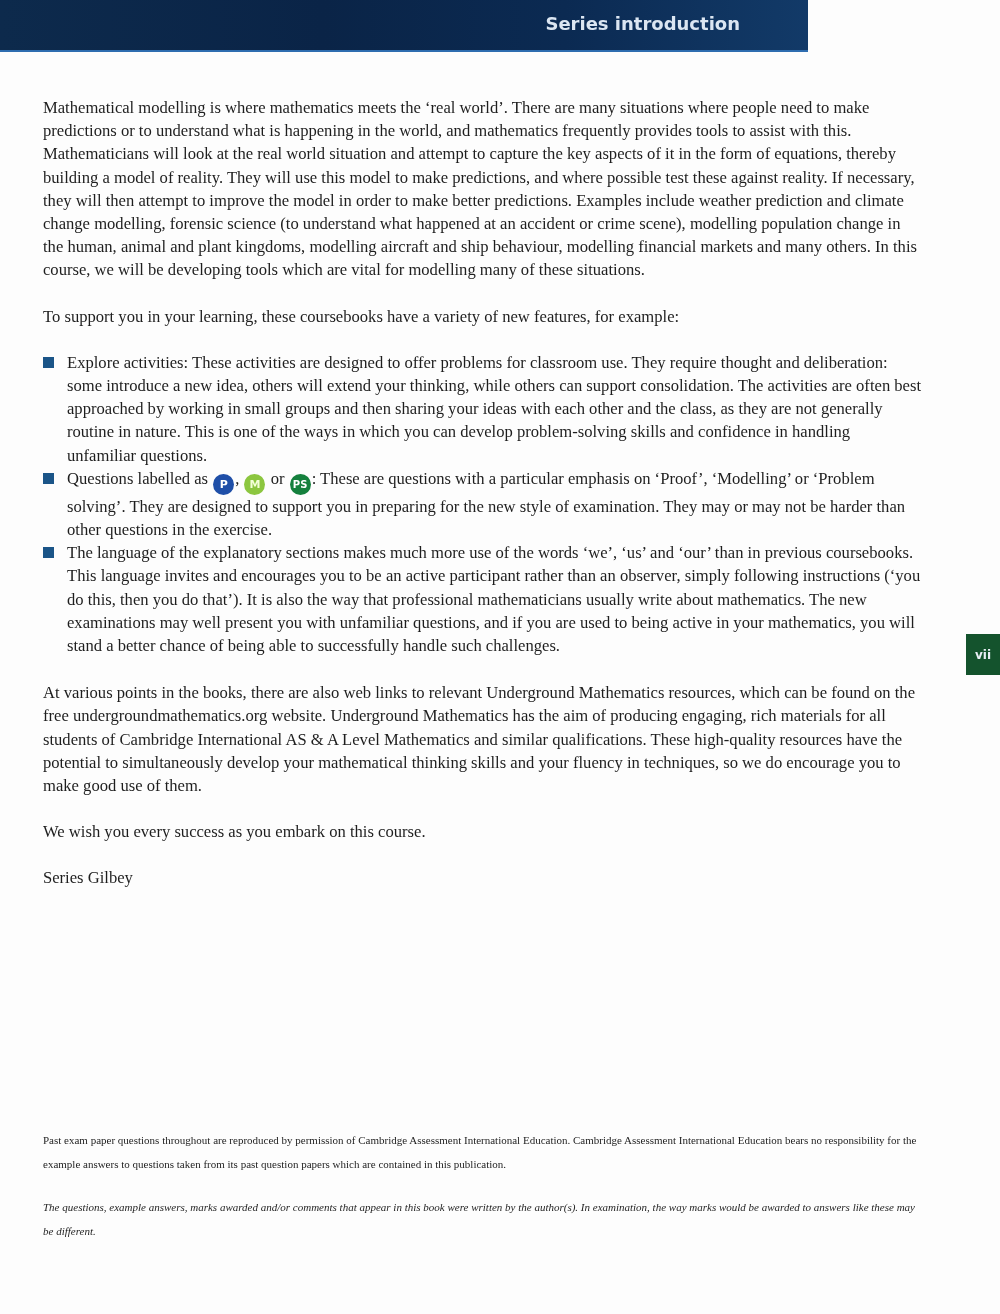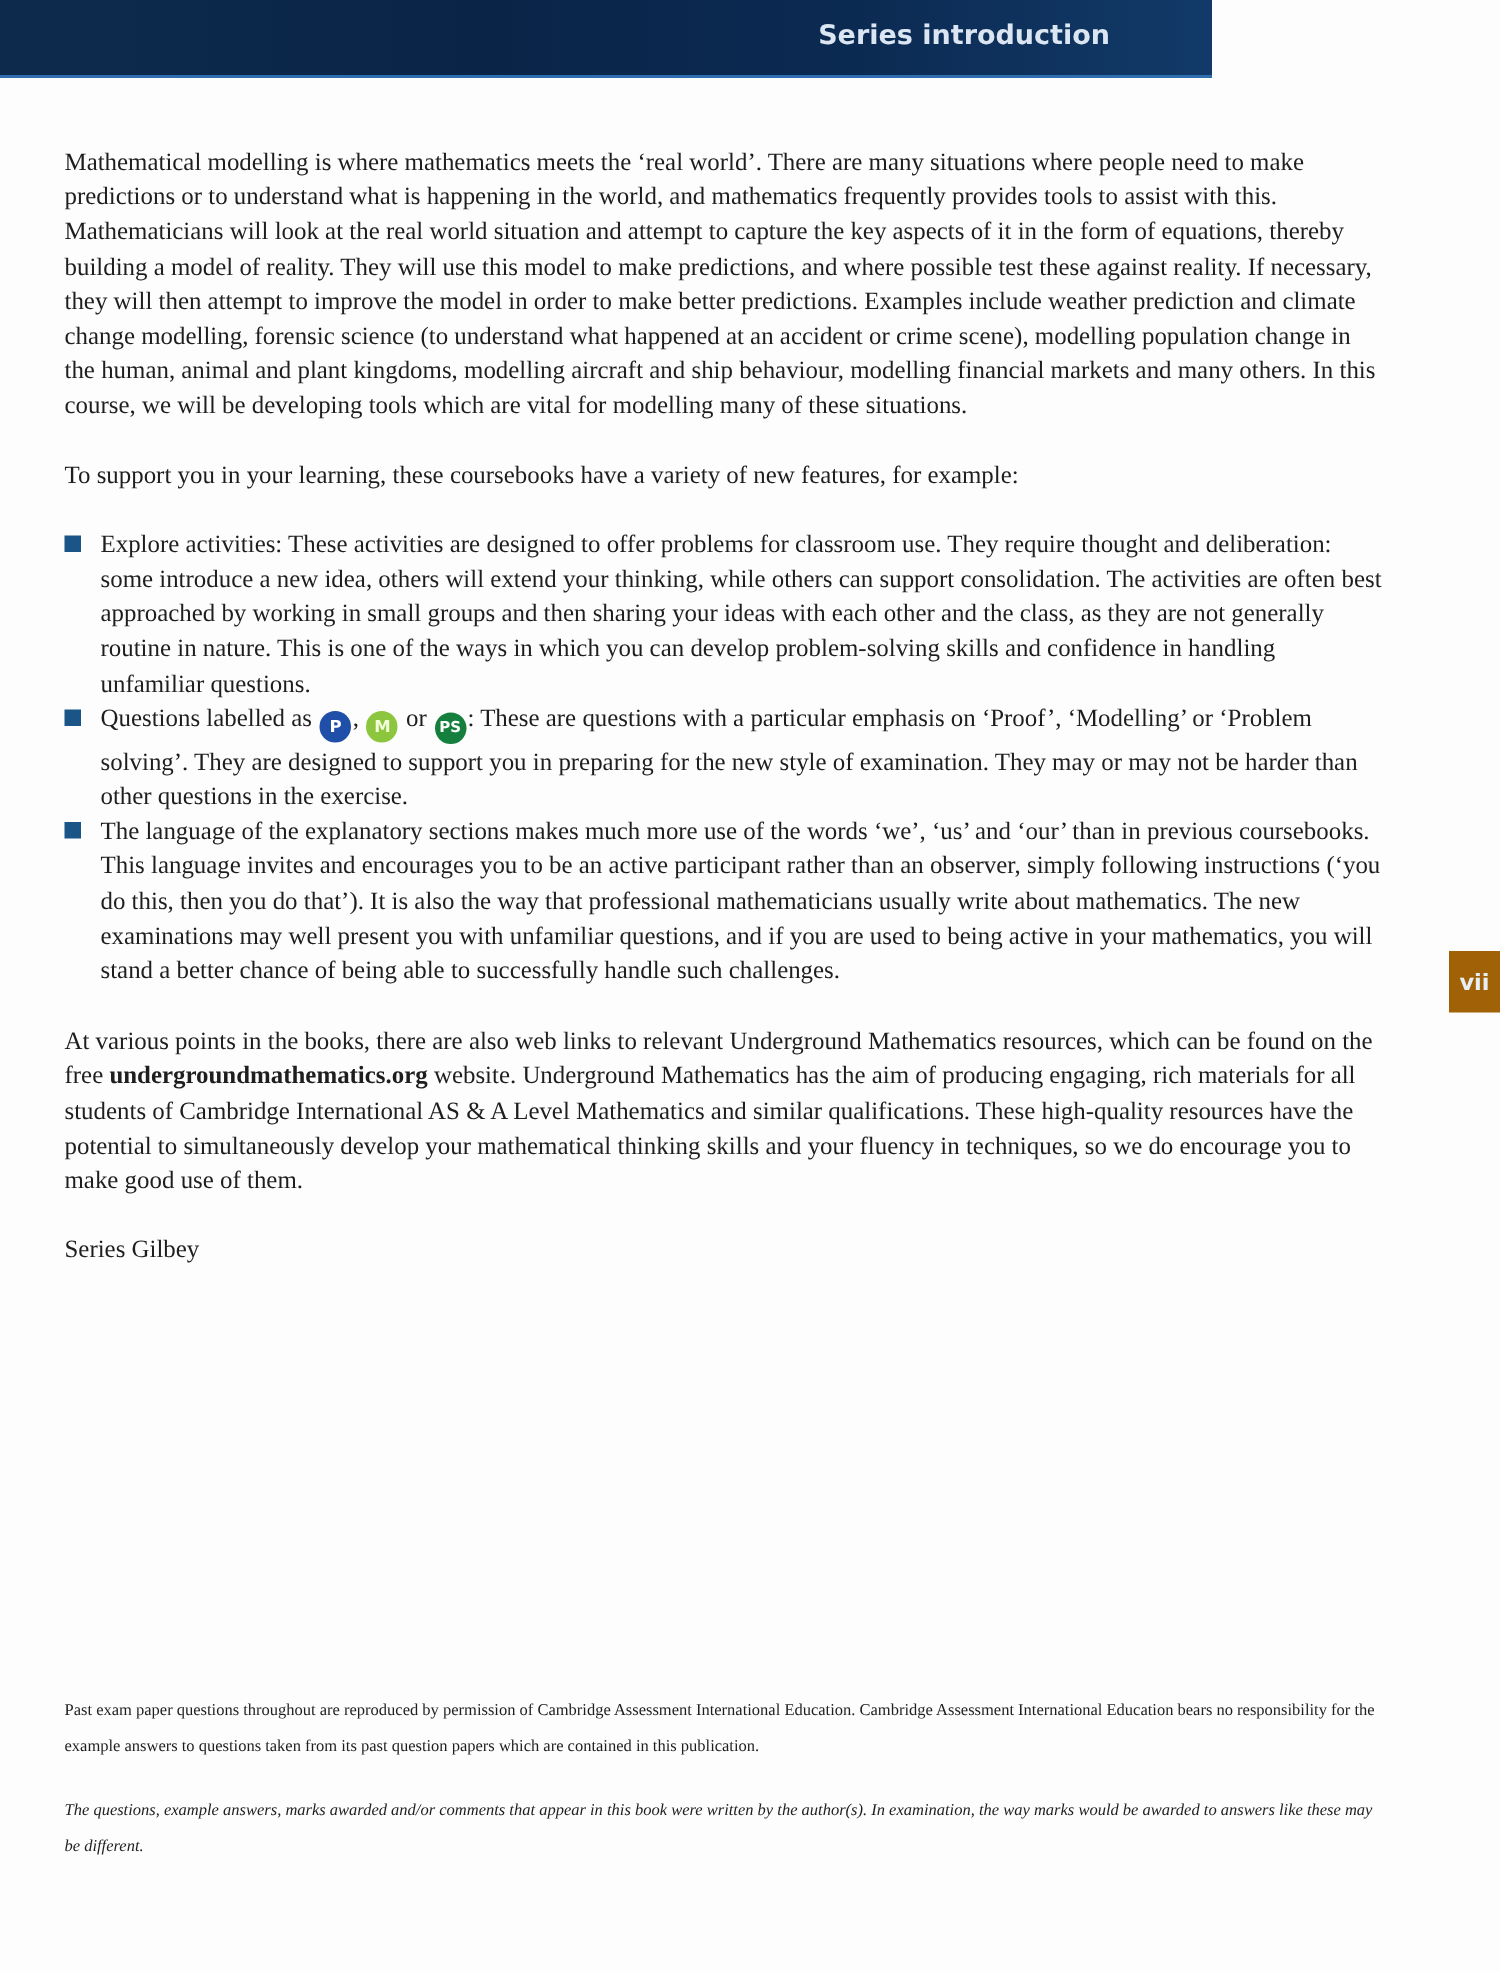--- a/index.html
+++ b/index.html
@@ -1,33 +1,33 @@
 <!DOCTYPE html>
 <html><head>
 <meta charset="utf-8">
 <style>
   html,body{margin:0;padding:0;}
   body{width:1000px;height:1314px;background:#fdfdfd;position:relative;overflow:hidden;font-family:"Liberation Serif","DejaVu Serif",serif;color:#1e1e1e;}
   .header{position:absolute;left:0;top:0;width:808px;height:50px;background:linear-gradient(90deg,#0d2a4c 0%,#0a2447 40%,#0b2a52 70%,#123a68 100%);border-bottom:2px solid #2e6db0;}
   .header-title{position:absolute;right:68px;top:13px;font-family:"DejaVu Sans","Liberation Sans",sans-serif;font-weight:bold;font-size:18px;color:#dbe6f2;letter-spacing:0px;}
-  .tab{position:absolute;right:0;top:634px;width:34px;height:41px;background:#a16207;color:#e8eef5;font-family:"DejaVu Sans",sans-serif;font-size:15px;font-weight:bold;display:flex;align-items:center;justify-content:center;}
+  .tab{position:absolute;right:0;top:634px;width:34px;height:41px;background:#14532d;color:#e8eef5;font-family:"DejaVu Sans",sans-serif;font-size:12px;font-weight:bold;display:flex;align-items:center;justify-content:center;}
   .content{position:absolute;left:43px;top:96px;width:880px;font-size:16.6px;line-height:23.2px;}
   p{margin:0 0 23px 0;}
   ul{list-style:none;margin:0 0 24px 0;padding:0;}
   li{position:relative;padding-left:24px;margin:0;}
   .bullet{position:absolute;left:0;top:6px;width:11px;height:11px;background:#1b5588;}
   .badge{display:inline-block;width:21px;height:21px;border-radius:50%;color:#fff;font-family:"DejaVu Sans",sans-serif;font-weight:bold;font-size:11px;line-height:21px;text-align:center;vertical-align:-4px;margin:0 1px;}
   .b-p{background:#1f4fa8;}
   .b-m{background:#8cc63f;color:#f3ffd8;}
   .b-ps{background:#15803d;font-size:10px;}
   .sig{margin-top:0;}
   .footer{position:absolute;left:43px;top:1129px;width:880px;font-size:11px;line-height:23.5px;}
   .footer p{margin:0 0 20px 0;}
   .italic{font-style:italic;}
-  b.url{font-weight:bold;}
+  b.url{font-weight:normal;}
 </style>
 </head>
 <body>
 
 <div class="header">
   <div class="header-title">Series introduction</div>
 </div>
 
 <div class="tab">vii</div>
 
@@ -46,20 +46,21 @@
       <span class="badge b-m">M</span>
       <span>or</span>
       <span class="badge b-ps">PS</span><span>: These are questions with a particular emphasis on ‘Proof’, ‘Modelling’ or ‘Problem solving’. They are designed to support you in preparing for the new style of examination. They may or may not be harder than other questions in the exercise.</span>
     </li>
     <li>
       <span class="bullet"></span>
       <span>The language of the explanatory sections makes much more use of the words ‘we’, ‘us’ and ‘our’ than in previous coursebooks. This language invites and encourages you to be an active participant rather than an observer, simply following instructions (‘you do this, then you do that’). It is also the way that professional mathematicians usually write about mathematics. The new examinations may well present you with unfamiliar questions, and if you are used to being active in your mathematics, you will stand a better chance of being able to successfully handle such challenges.</span>
     </li>
   </ul>
   <p><span>At various points in the books, there are also web links to relevant Underground Mathematics resources, which can be found on the free </span><b class="url">undergroundmathematics.org</b><span> website. Underground Mathematics has the aim of producing engaging, rich materials for all students of Cambridge International AS &amp; A Level Mathematics and similar qualifications. These high-quality resources have the potential to simultaneously develop your mathematical thinking skills and your fluency in techniques, so we do encourage you to make good use of them.</span></p>
+  <p>We wish you every success as you embark on this course.</p>
   <div class="sig">
     <div>Series Gilbey</div>
   </div>
 </div>
 
 <div class="footer">
   <p>Past exam paper questions throughout are reproduced by permission of Cambridge Assessment International Education. Cambridge Assessment International Education bears no responsibility for the example answers to questions taken from its past question papers which are contained in this publication.</p>
   <p class="italic">The questions, example answers, marks awarded and/or comments that appear in this book were written by the author(s). In examination, the way marks would be awarded to answers like these may be different.</p>
 </div>
 

